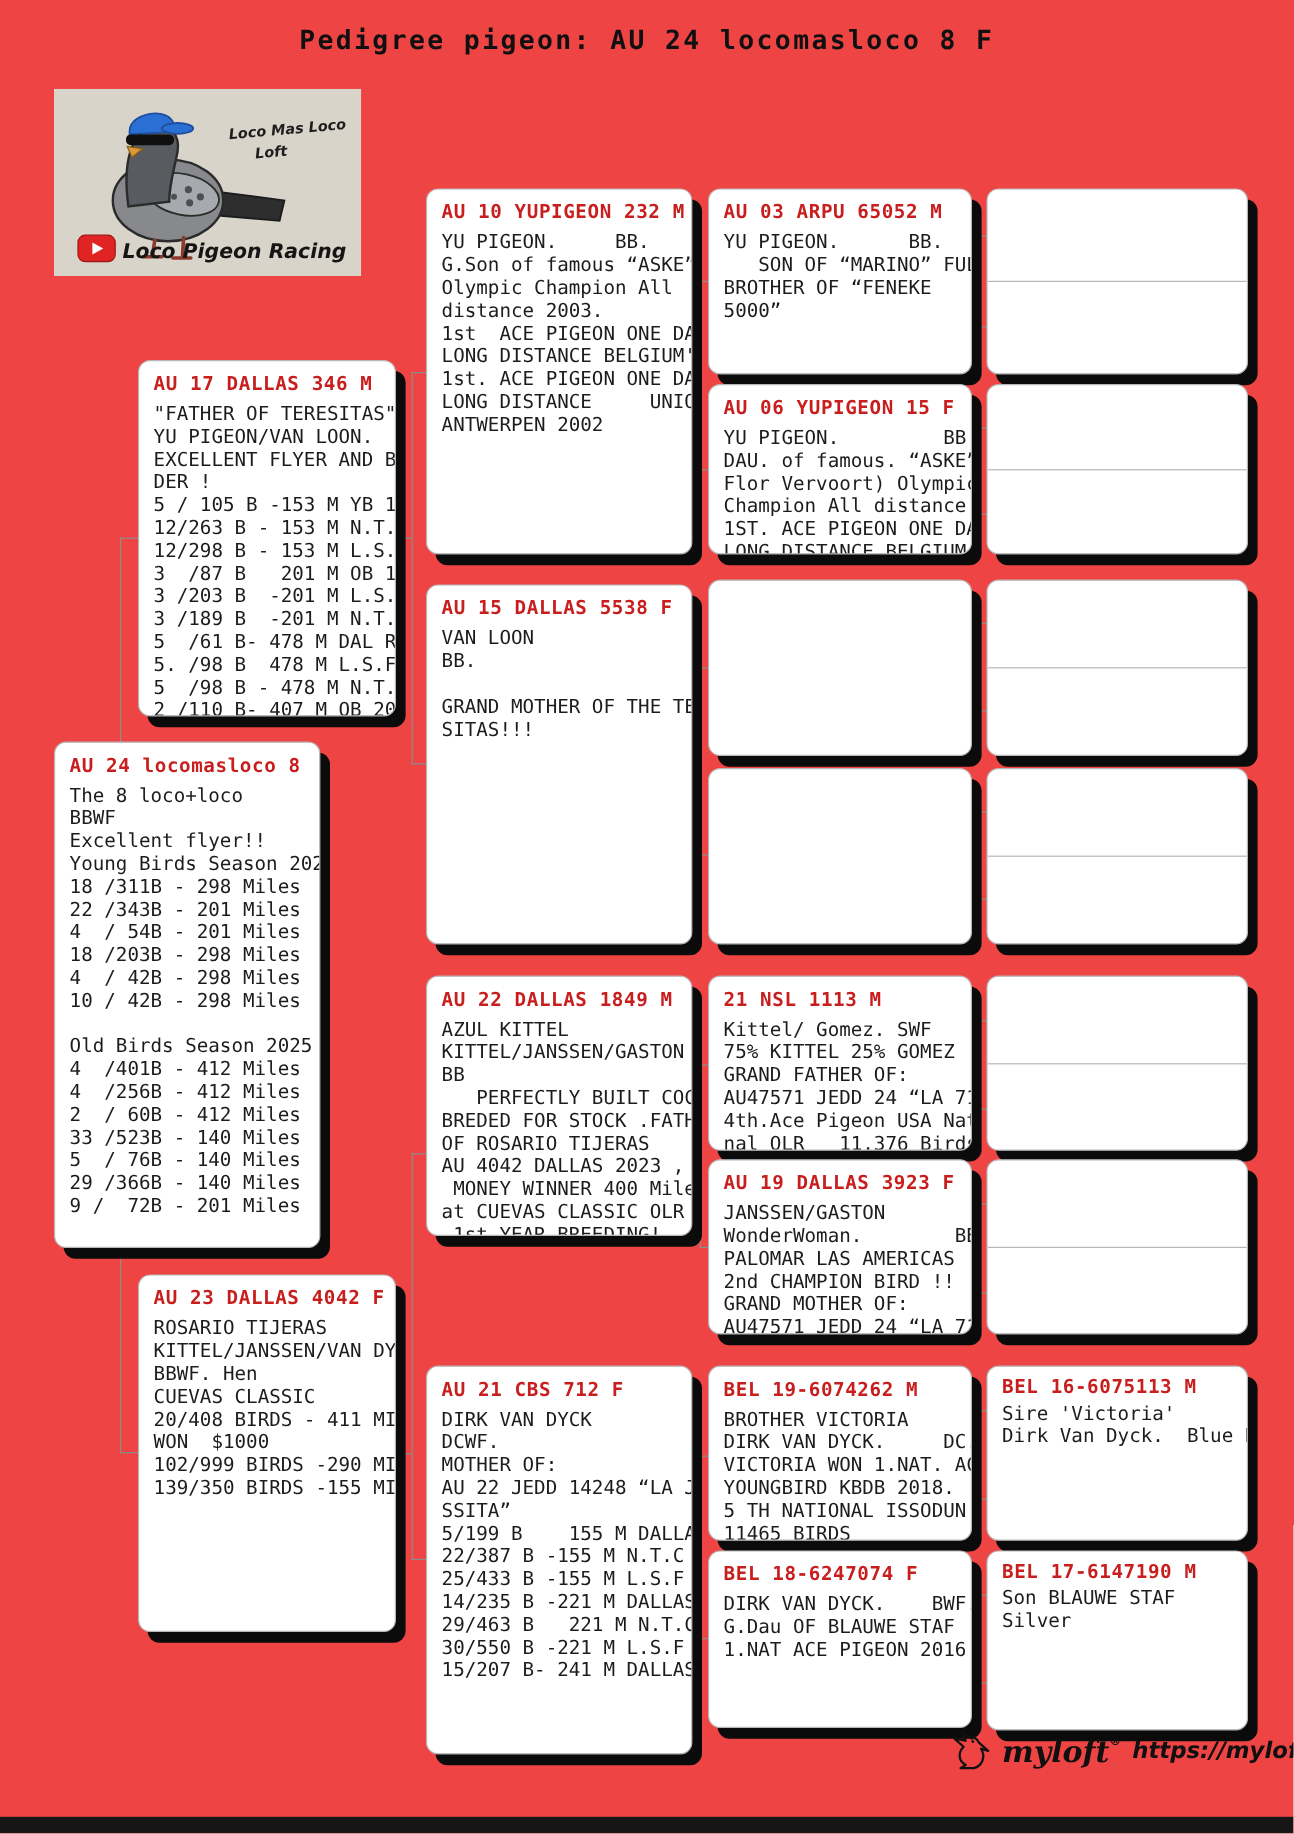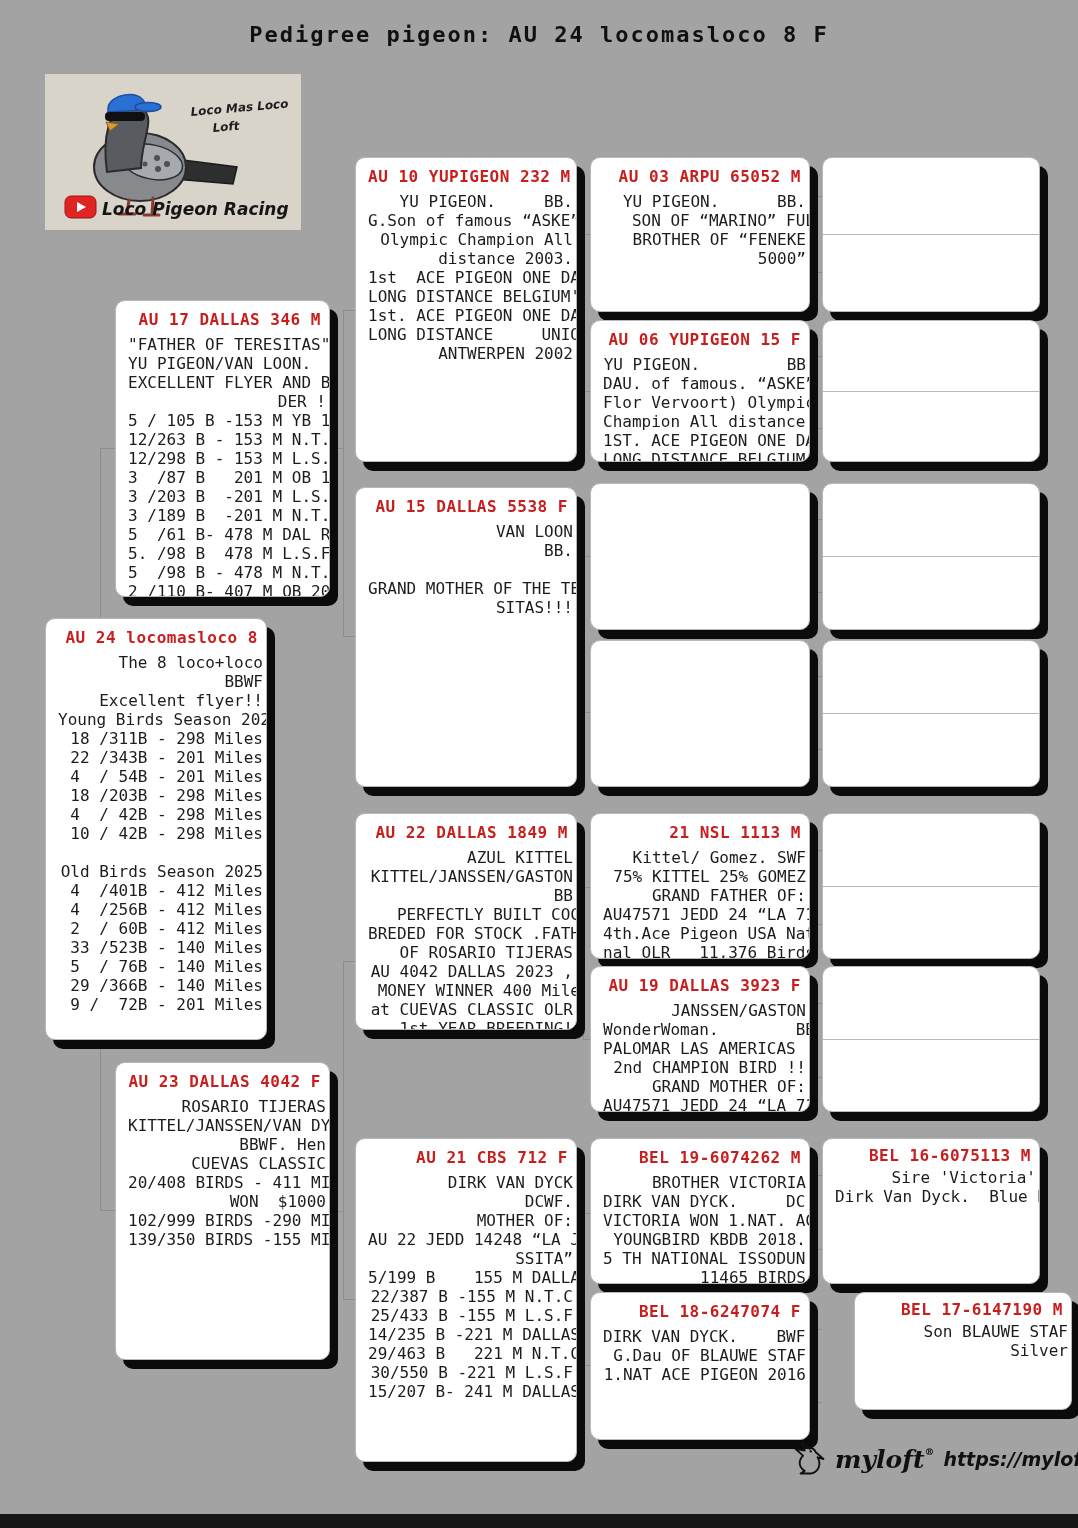--- a/index.html
+++ b/index.html
@@ -1,22 +1,22 @@
 <!DOCTYPE html>
 <html><head>
 <meta charset="utf-8">
 <style>
   html,body{margin:0;padding:0;background:#fff;}
-  .sheet{position:relative;width:1078px;height:1528px;background:#a3a3a3;overflow:hidden;
+  .sheet{position:relative;width:1078px;height:1528px;background:#ef4444;overflow:hidden;
          font-family:"DejaVu Sans Mono","Liberation Mono",monospace;}
   .title{position:absolute;top:22px;left:0;width:100%;text-align:center;margin:0;
          font-size:22px;font-weight:bold;letter-spacing:2px;color:#101010;}
   
   .box,.dbox{position:absolute;background:#fff;border:1px solid #b7b7b7;border-radius:10px;
-         box-shadow:8px 9px 0 #0b0b0b;z-index:2;overflow:hidden;box-sizing:border-box;text-align:right;}
+         box-shadow:8px 9px 0 #0b0b0b;z-index:2;overflow:hidden;box-sizing:border-box;}
   .hdr{color:#c81e1e;font-weight:bold;font-size:16px;letter-spacing:.5px;
        padding:9px 8px 0 12px;white-space:pre;}
   .bdy{color:#1c1c1c;font-size:16px;line-height:19px;padding:6px 3px 0 12px;white-space:pre;}
   .dbox{display:flex;flex-direction:column;padding:0;}
   .cell{flex:1;overflow:hidden;}
   .cell + .cell{border-top:1px solid #b7b7b7;}
   .cell .hdr{padding-top:7px;}
   .cell .bdy{padding-top:3px;}
   
   .conn{position:absolute;z-index:1;box-sizing:border-box;}
@@ -269,21 +269,21 @@
     <div class="cell"></div>
     <div class="cell"></div>
   </div>
   <div class="dbox" style="left:822px;top:1138px;width:218px;height:146px">
     <div class="cell">
       <div class="hdr">BEL 16-6075113 M</div>
       <div class="bdy">Sire 'Victoria'
 Dirk Van Dyck.  Blue Bar</div>
     </div>
   </div>
-  <div class="dbox" style="left:854px;top:1292px;width:218px;height:118px">
+  <div class="dbox" style="left:822px;top:1292px;width:218px;height:150px">
     <div class="cell">
       <div class="hdr">BEL 17-6147190 M</div>
       <div class="bdy">Son BLAUWE STAF
 Silver</div>
     </div>
   </div>
 
   <div class="footer">
     <svg width="34" height="36" viewBox="0 0 40 42">
       <path d="M21 9 L11 2 L15 11 L4 9 L13 17 C7 23 8 31 15 35 L10 38 L23 38 C31 36 35 27 30 19 L37 21 L28 13 C26 9 23 7 21 9 Z" fill="none" stroke="#111" stroke-width="2.2" stroke-linejoin="round"></path>

